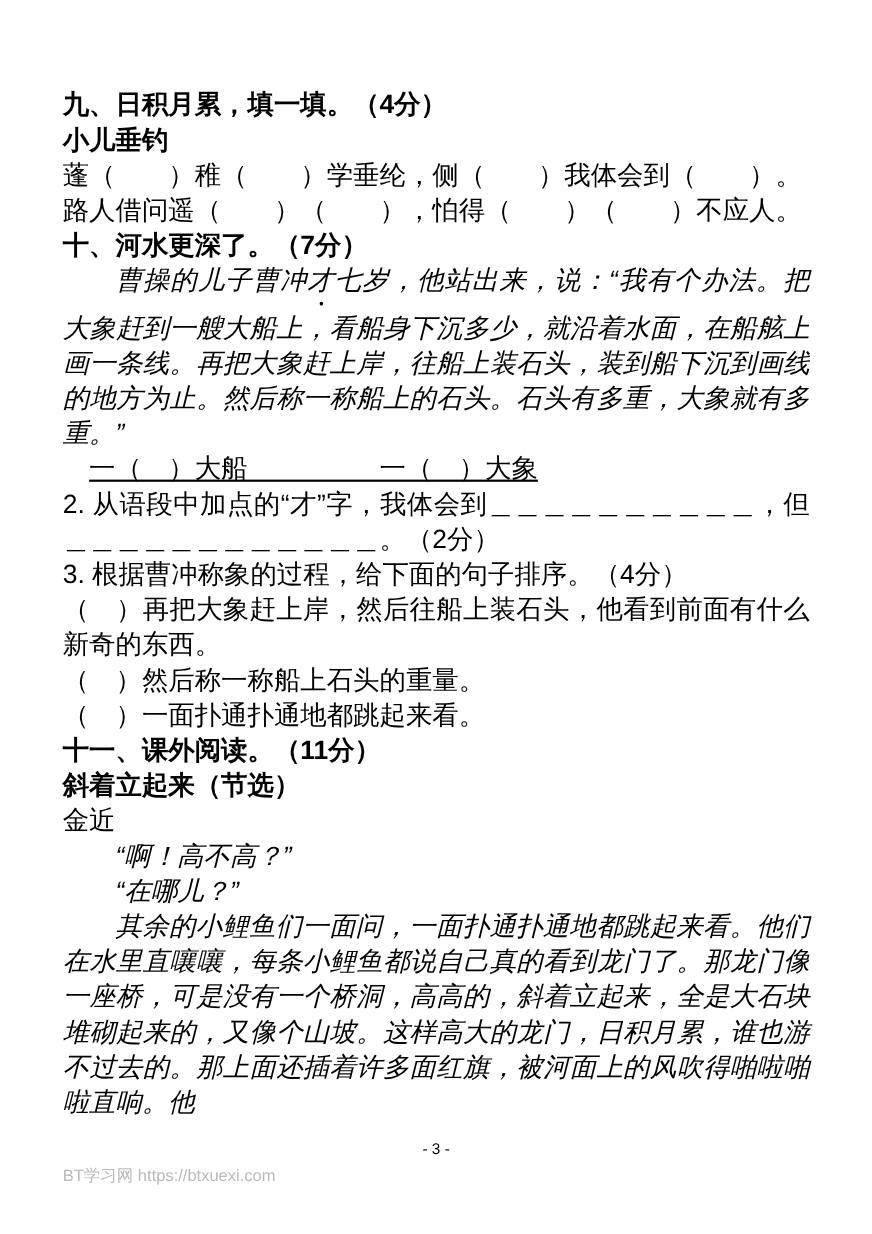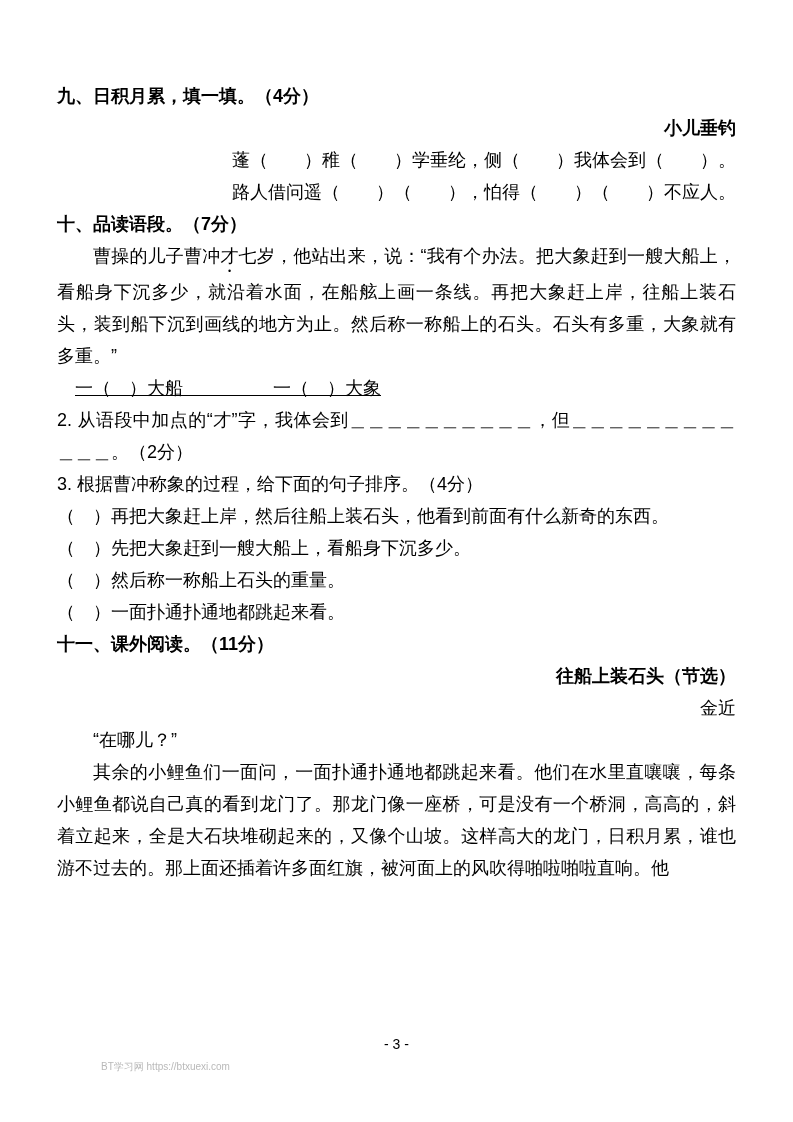--- a/index.html
+++ b/index.html
@@ -10,78 +10,77 @@
     color: #000000;
     font-family: "Liberation Sans", sans-serif;
     position: relative;
     overflow: hidden;
   }
   .sheet {
     padding: 80px 57px 0 57px;
     font-size: 18px;
     line-height: 32px;
   }
-  p, h2, h3 { margin: 0; font-size: 18px; font-weight: 400; }
+  p, h2, h3 { margin: 0; font-size: 24px; font-weight: 400; }
   h2 { font-weight: 700; }
-  .center { text-align: right; }
+  .center { text-align: left; }
   .bold { font-weight: 700; }
-  .indent { text-indent: 2em; }
+  .indent { text-indent: 2em; font-style: italic; }
   .just { text-align: justify; }
   .q1b { text-indent: 1em; text-decoration: underline; }
   .em-dot {
     -webkit-text-emphasis: filled dot #000;
     text-emphasis: filled dot #000;
     -webkit-text-emphasis-position: under left;
     text-emphasis-position: under left;
   }
   .pagenum {
     position: absolute;
     top: 1036px;
     left: 0; right: 0;
     text-align: center;
     font-size: 14px;
     color: #000;
   }
   .watermark {
     position: absolute;
     top: 1060px;
     left: 57px;
-    font-size: 10px;
+    font-size: 15px;
     color: #b9b9b9;
-    margin-left: 44px;
   }
 </style>
 </head>
 <body>
 
 <div class="sheet">
 
   <section>
     <h2>九、日积月累，填一填。（4分）</h2>
     <h3 class="center bold">小儿垂钓</h3>
     <p class="center">蓬（　　）稚（　　）学垂纶，侧（　　）我体会到（　　）。</p>
     <p class="center">路人借问遥（　　）（　　），怕得（　　）（　　）不应人。</p>
   </section>
 
   <section>
-    <h2>十、品读语段。（7分）</h2>
+    <h2>十、河水更深了。（7分）</h2>
     <p class="indent just"><span>曹操的儿子曹冲</span><span class="em-dot">才</span><span>七岁，他站出来，说：“我有个办法。把大象赶到一艘大船上，看船身下沉多少，就沿着水面，在船舷上画一条线。再把大象赶上岸，往船上装石头，装到船下沉到画线的地方为止。然后称一称船上的石头。石头有多重，大象就有多重。”</span></p>
     <p class="q1b">一（　）大船　　　　　一（　）大象</p>
     <p class="just">2. 从语段中加点的“才”字，我体会到＿＿＿＿＿＿＿＿＿＿，但＿＿＿＿＿＿＿＿＿＿＿＿。（2分）</p>
     <p>3. 根据曹冲称象的过程，给下面的句子排序。（4分）</p>
     <p class="just">（　）再把大象赶上岸，然后往船上装石头，他看到前面有什么新奇的东西。</p>
-    <p class="just">（　）先把大象赶到一艘大船上，看船身下沉多少。</p>
     <p class="just">（　）然后称一称船上石头的重量。</p>
     <p class="just">（　）一面扑通扑通地都跳起来看。</p>
   </section>
 
   <section>
     <h2>十一、课外阅读。（11分）</h2>
-    <h3 class="center bold">往船上装石头（节选）</h3>
+    <h3 class="center bold">斜着立起来（节选）</h3>
     <p class="center">金近</p>
+    <p class="indent">“啊！高不高？”</p>
     <p class="indent">“在哪儿？”</p>
     <p class="indent just">其余的小鲤鱼们一面问，一面扑通扑通地都跳起来看。他们在水里直嚷嚷，每条小鲤鱼都说自己真的看到龙门了。那龙门像一座桥，可是没有一个桥洞，高高的，斜着立起来，全是大石块堆砌起来的，又像个山坡。这样高大的龙门，日积月累，谁也游不过去的。那上面还插着许多面红旗，被河面上的风吹得啪啦啪啦直响。他</p>
   </section>
 
 </div>
 
 <div class="pagenum">- 3 -</div>
 <div class="watermark">BT学习网 https://btxuexi.com</div>
 
 </body></html>

